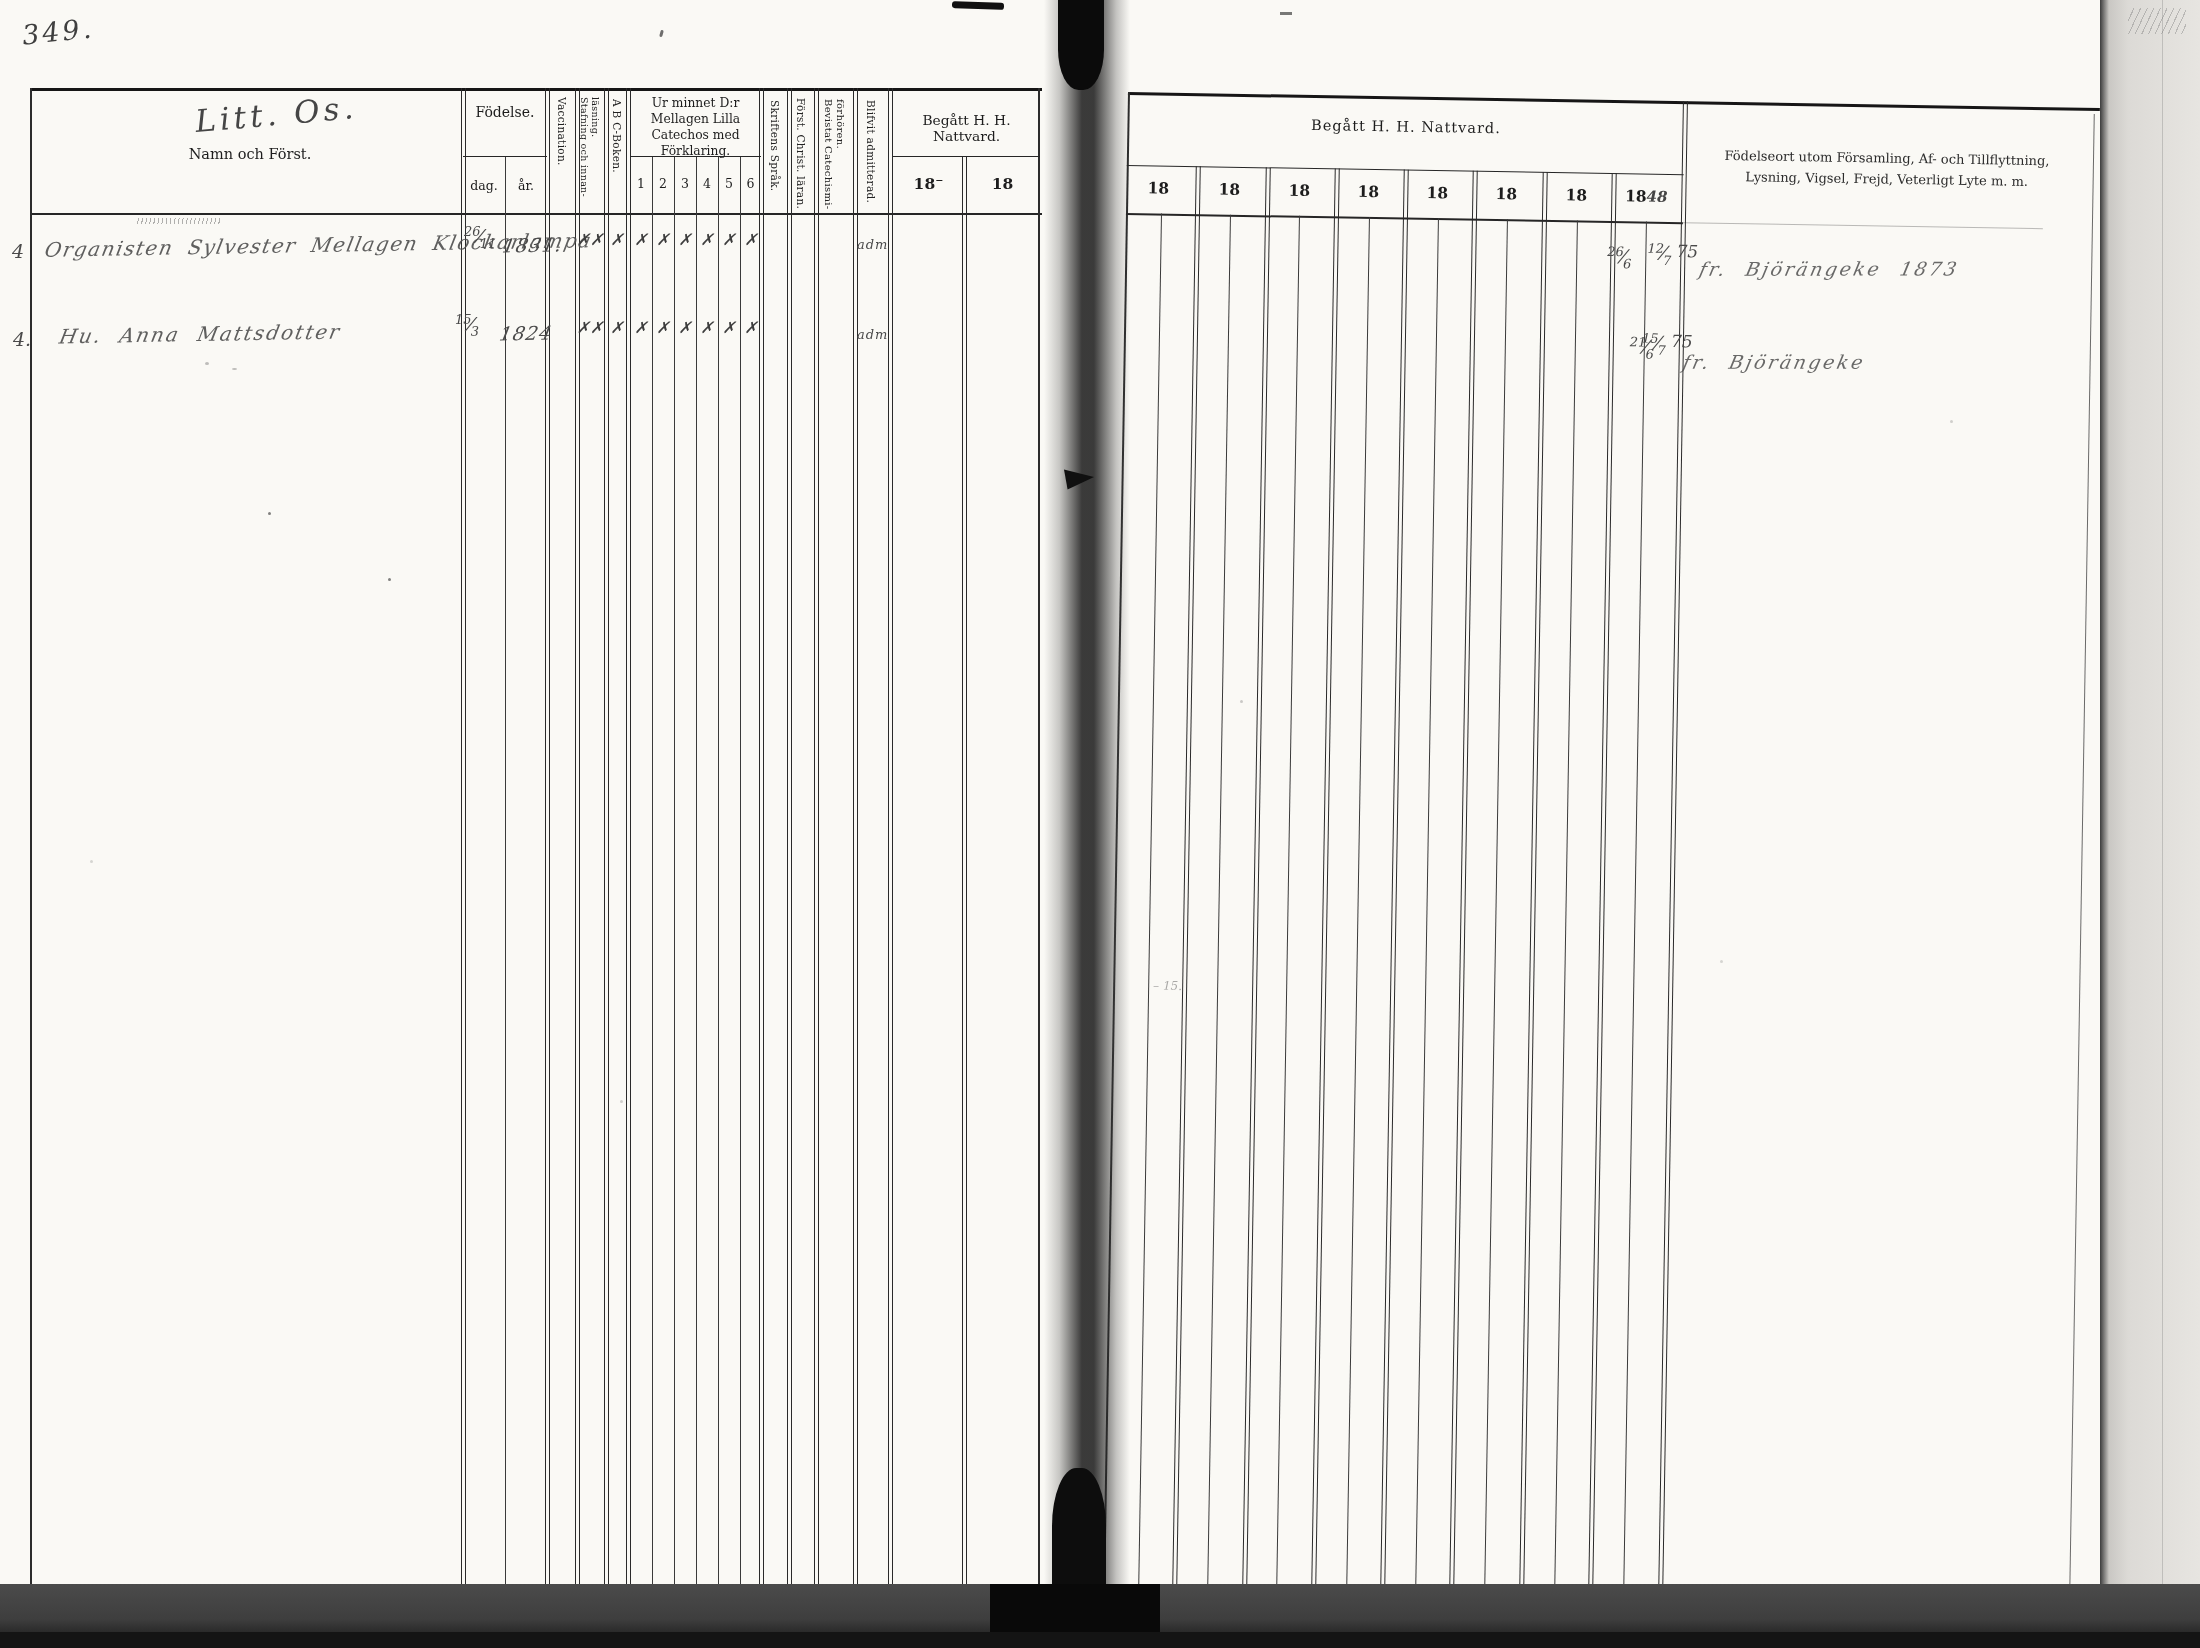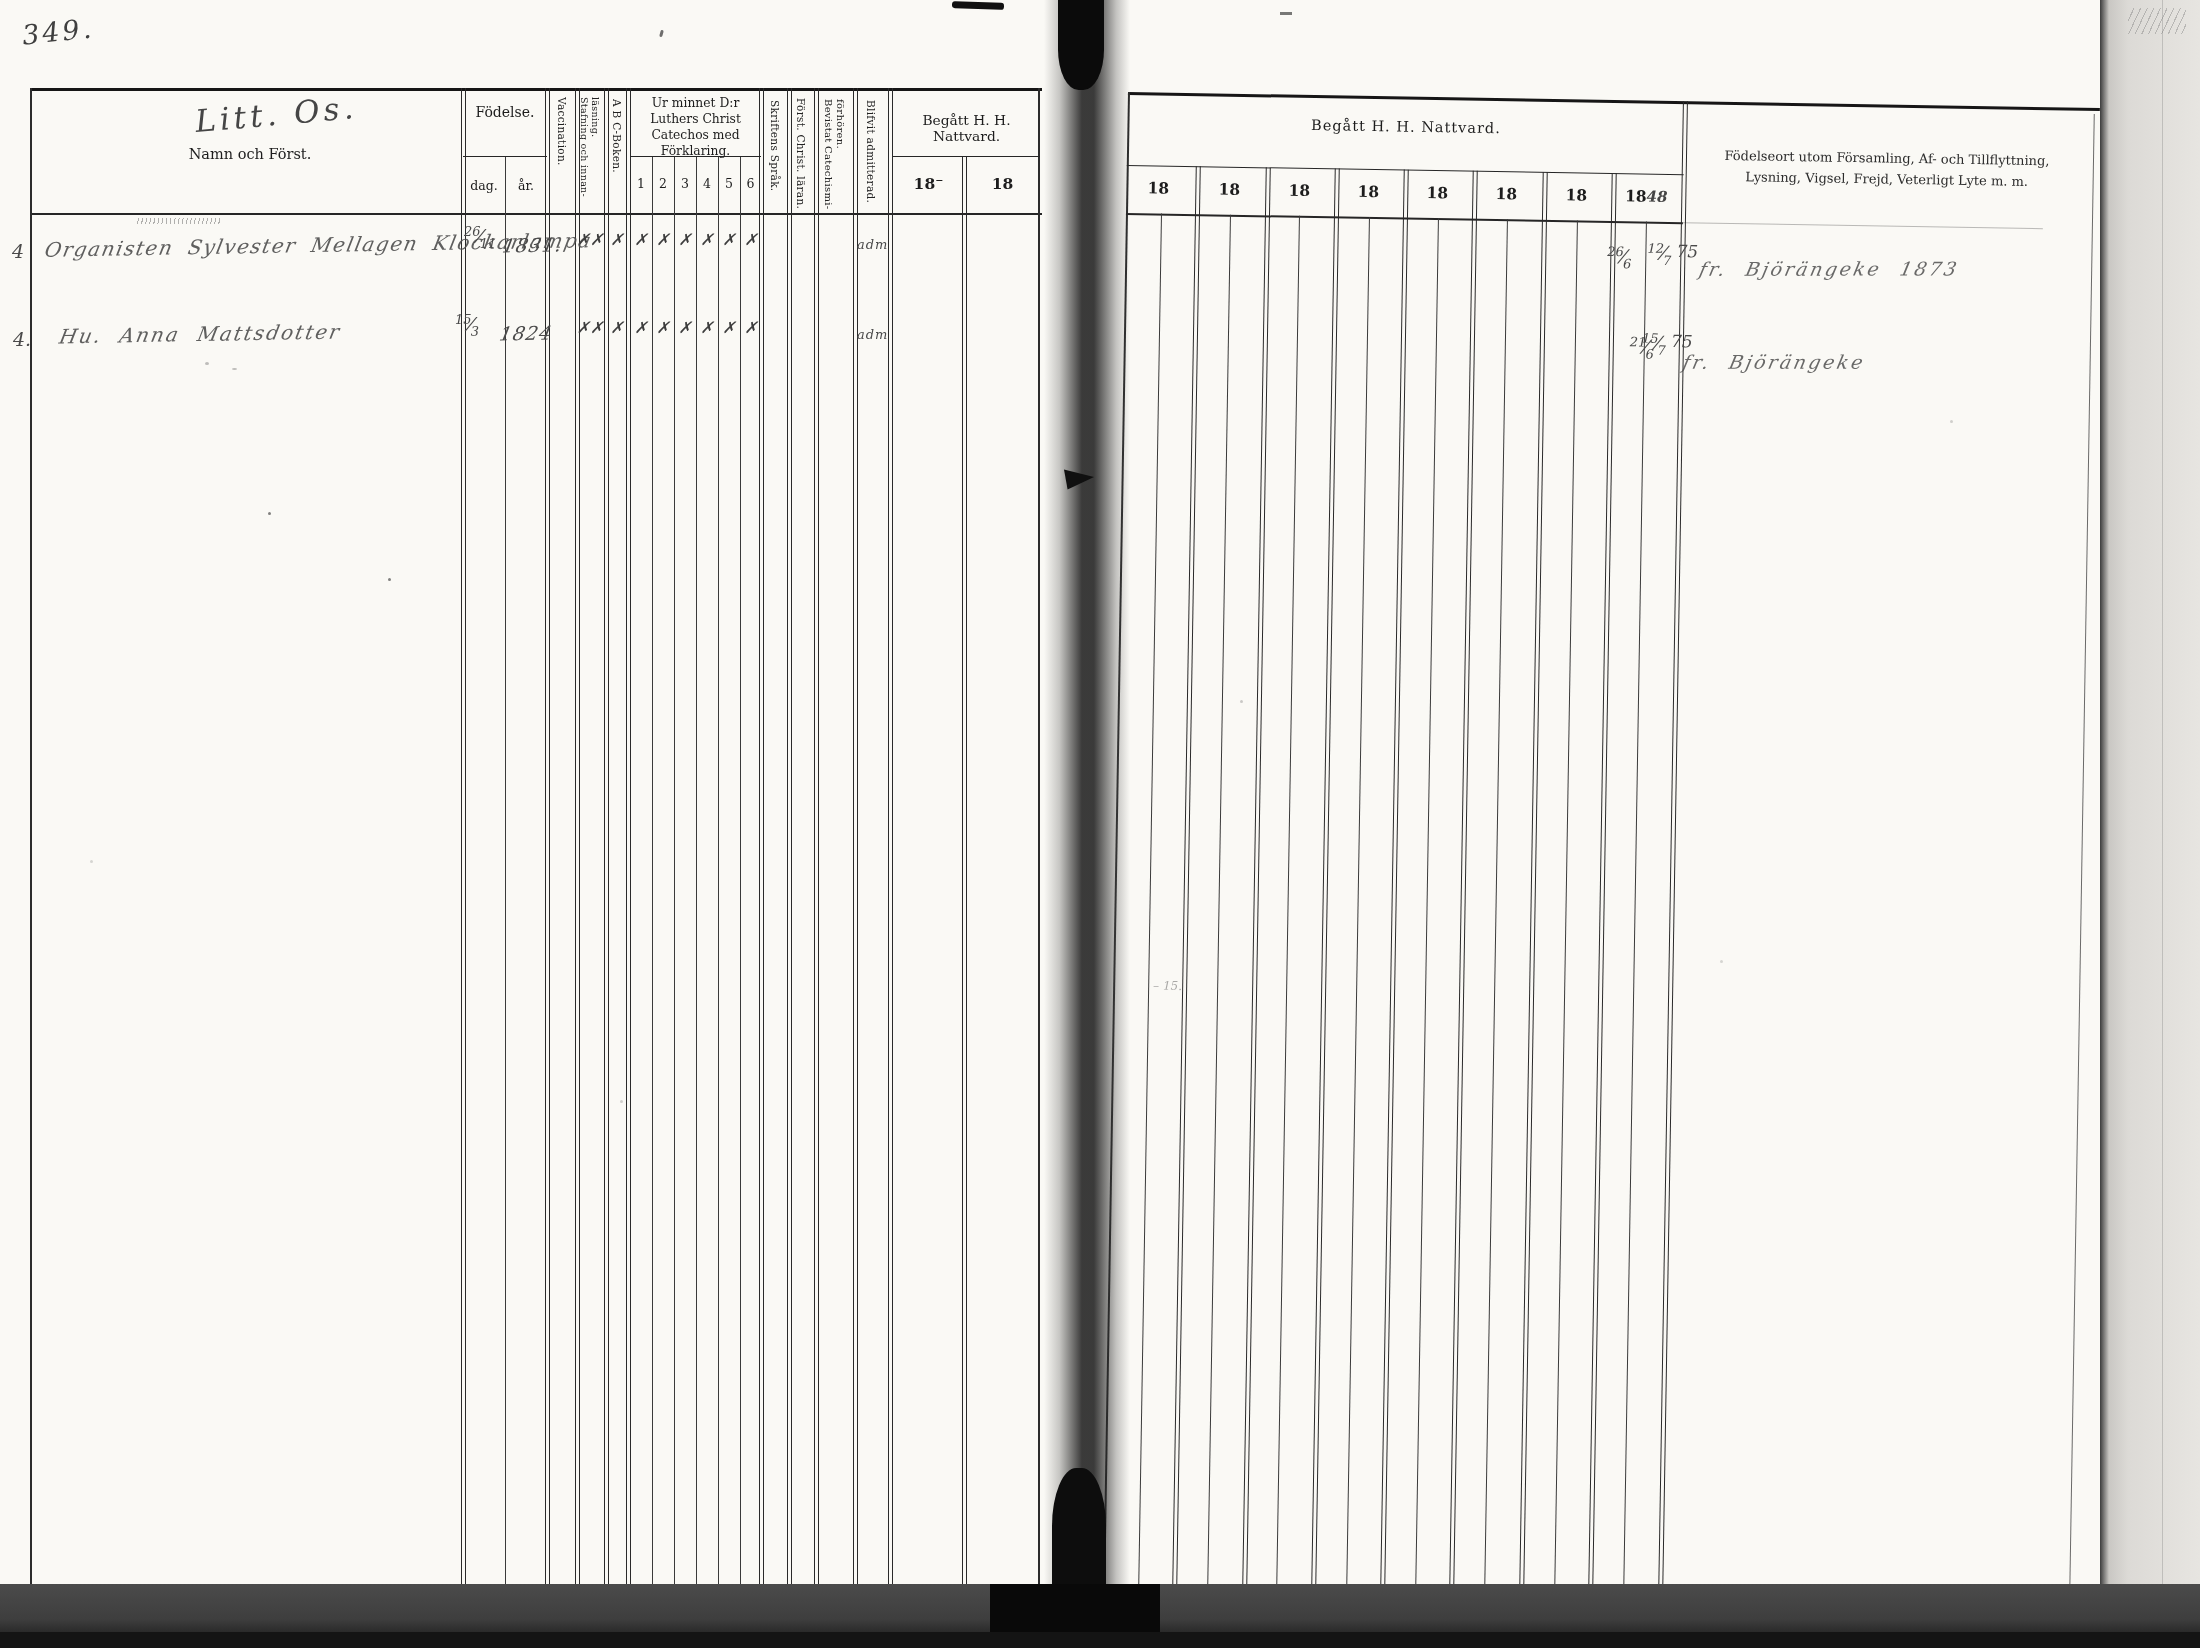--- a/index.html
+++ b/index.html
@@ -74,21 +74,21 @@
 
   <div class="hand" style="left:195px;top:96px;font-size:31px;transform:rotate(-5deg);letter-spacing:4px;color:#454545;">Litt. Os.</div>
   <div class="print ctr" style="left:145px;top:146px;width:210px;font-size:14.5px;">Namn och Först.</div>
   <div class="print ctr" style="left:463px;top:104px;width:84px;font-size:14px;">Födelse.</div>
   <div class="print ctr" style="left:463px;top:178px;width:42px;font-size:12.5px;">dag.</div>
   <div class="print ctr" style="left:505px;top:178px;width:42px;font-size:12.5px;">år.</div>
   <div class="vt" style="left:568px;top:97px;">Vaccination.</div>
   <div class="vt" style="left:590px;top:97px;font-size:9.5px;">Stafning och innan-</div>
   <div class="vt" style="left:601px;top:97px;font-size:9.5px;">läsning.</div>
   <div class="vt" style="left:623px;top:99px;">A B C-Boken.</div>
-  <div class="print ctr" style="left:631px;top:96px;width:129px;font-size:12.3px;line-height:1.3;">Ur minnet D:r Luthers Christ Catechos med Förklaring.</div>
+  <div class="print ctr" style="left:631px;top:96px;width:129px;font-size:12.3px;line-height:1.3;">Ur minnet D:r Mellagen Lilla Catechos med Förklaring.</div>
   <div class="print ctr" style="left:630px;top:176px;width:22px;font-size:12.5px;">1</div>
   <div class="print ctr" style="left:652px;top:176px;width:22px;font-size:12.5px;">2</div>
   <div class="print ctr" style="left:674px;top:176px;width:22px;font-size:12.5px;">3</div>
   <div class="print ctr" style="left:696px;top:176px;width:22px;font-size:12.5px;">4</div>
   <div class="print ctr" style="left:718px;top:176px;width:22px;font-size:12.5px;">5</div>
   <div class="print ctr" style="left:740px;top:176px;width:21px;font-size:12.5px;">6</div>
   <div class="vt" style="left:781px;top:100px;">Skriftens Språk.</div>
   <div class="vt" style="left:807px;top:98px;">Först. Christ. läran.</div>
   <div class="vt" style="left:834px;top:99px;font-size:10px;">Bevistat Catechismi-</div>
   <div class="vt" style="left:846px;top:99px;font-size:10px;">förhören.</div>

